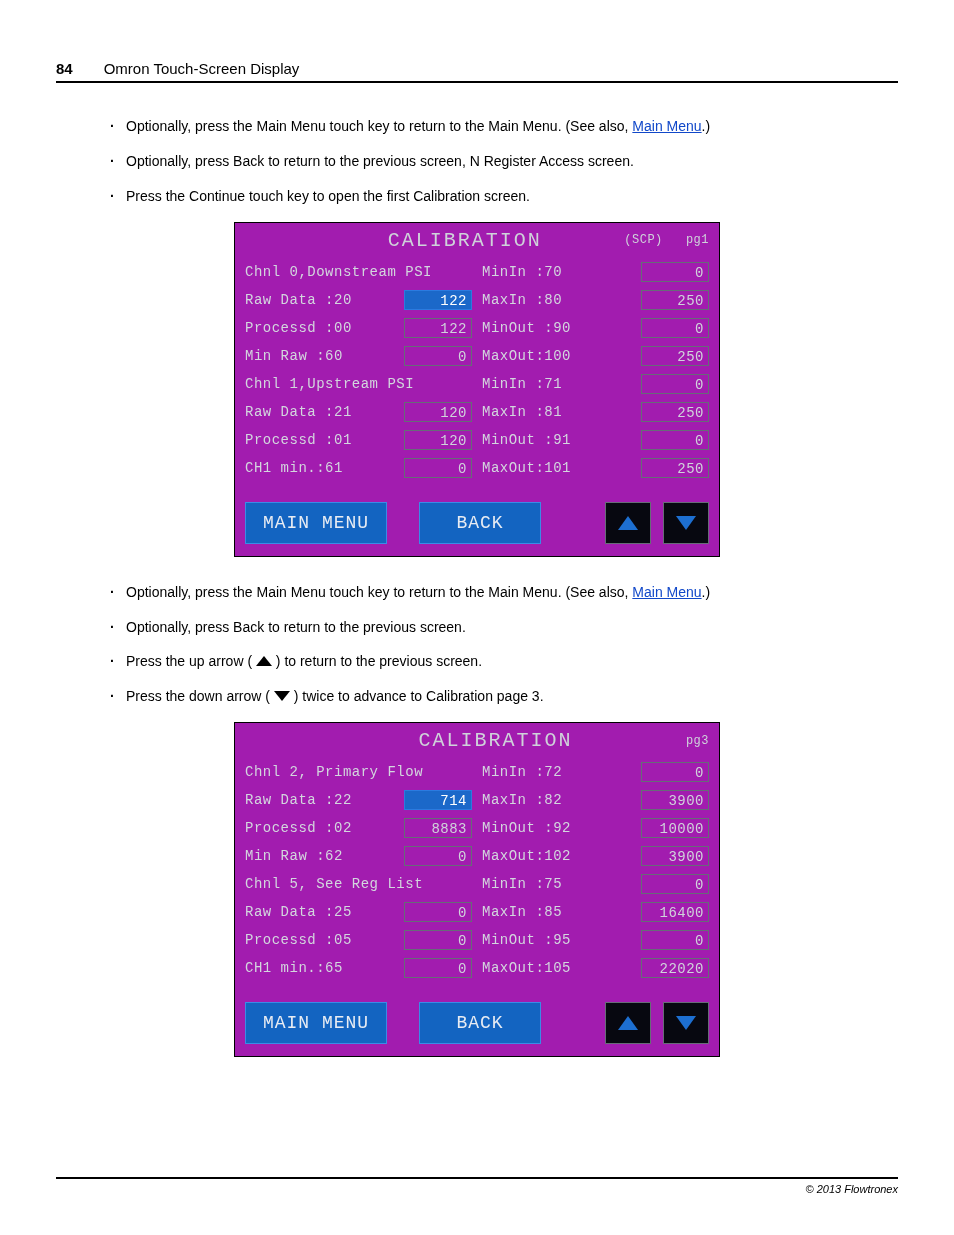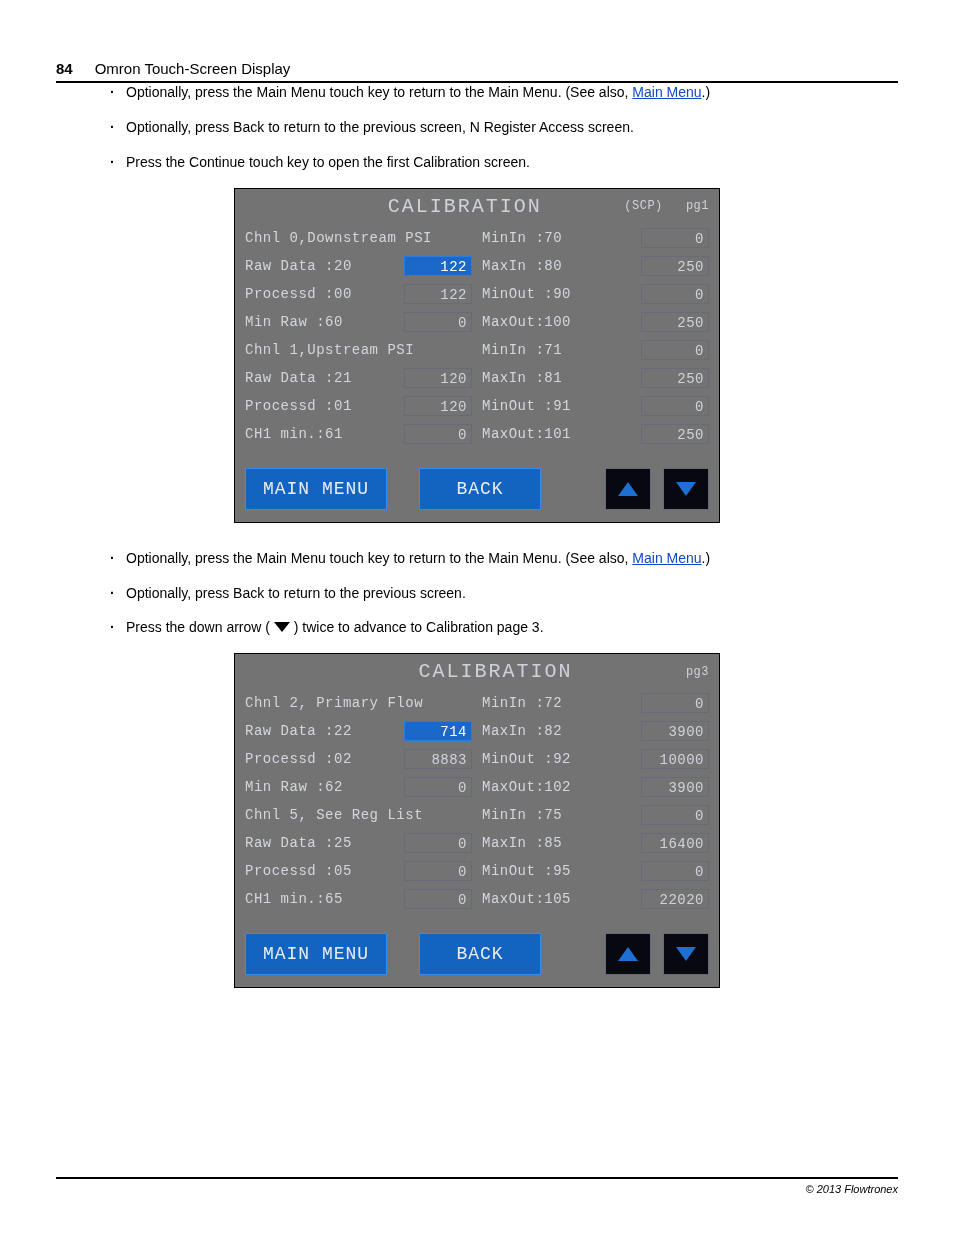--- a/index.html
+++ b/index.html
@@ -1,27 +1,27 @@
 <!DOCTYPE html>
 <html><head>
 <meta charset="utf-8">
 <style>
   body{margin:0;background:#fff;font-family:Arial,Helvetica,sans-serif;font-size:14px;color:#000}
   .page{width:954px;height:1235px;margin:0 auto;position:relative;box-sizing:border-box;padding:60px 56px 40px 56px}
-  .hdr{display:flex;align-items:baseline;gap:22px;border-bottom:2px solid #000;padding-bottom:4px;}
+  .hdr{display:flex;align-items:baseline;gap:31px;border-bottom:2px solid #000;padding-bottom:4px;margin-bottom:34px}
   .hdr .pg{font-weight:bold;font-size:15px}
   .hdr .sec{font-weight:normal;font-size:15px}
   ul.bul{list-style:none;margin:0 0 14px 0;padding:0 0 0 70px}
   ul.bul>li{position:relative;margin:0 0 16px 0;line-height:1.35}
   ul.bul>li::before{content:"\00B7";position:absolute;left:-16px;top:0;font-weight:bold}
   a.link{color:#1148c9;text-decoration:underline}
   .tri{display:inline-block;width:0;height:0;border-left:8px solid transparent;border-right:8px solid transparent}
   .tri.up{border-bottom:10px solid #000}
   .tri.dn{border-top:10px solid #000}
-  .screen{width:484px;margin:8px auto 26px auto;background:#737373;font-family:"Courier New",monospace;color:#d3d6de;font-size:14px;letter-spacing:0.5px;border:1px solid #000}
+  .screen{width:484px;margin:8px auto 26px auto;background:#a21caf;font-family:"Courier New",monospace;color:#d3d6de;font-size:14px;letter-spacing:0.5px;border:1px solid #000}
   .sc-title{display:flex;justify-content:space-between;align-items:center;padding:6px 10px 0 10px;color:#cfd2da}
   .sc-title .t-main{flex:1;text-align:center;font-size:20px;letter-spacing:2px}
   .sc-title .t-right{font-size:12px;white-space:pre}
   .sc-body{padding:6px 10px 4px 10px}
   .cols{display:flex;gap:10px}
   .col{flex:1;min-width:0}
   .ln{display:flex;align-items:center;justify-content:space-between;height:28px;white-space:pre}
   .ln .lbl{flex:0 0 auto}
   .ln .val{flex:0 0 68px;height:20px;line-height:20px;border:1px solid #676b78;text-align:right;padding:0 4px;box-sizing:border-box;color:#d0d3db}
   .ln .val.hl{background:#1b68c9;border-color:#2b7be0;color:#fff}
@@ -91,20 +91,21 @@
         </div>
         <div class="arrowbox dn">
           <span class="atri"></span>
         </div>
       </div>
     </div>
 
   <ul class="bul" id="bul-bot">
       <li><span>Optionally, press the Main Menu touch key to return to the Main Menu. (See also, </span><a class="link" href="#">Main Menu</a><span>.)</span></li>
       <li><span>Optionally, press Back to return to the previous screen.</span></li>
+      <li><span>Press the up arrow ( </span><span class="tri up"></span><span> ) to return to the previous screen.</span></li>
       <li><span>Press the down arrow ( </span><span class="tri dn"></span><span> ) twice to advance to Calibration page 3.</span></li>
     </ul>
 
   <div class="screen" id="scr2">
       <div class="sc-title">
         <span style="width: 60px;"></span>
         <span class="t-main">CALIBRATION</span>
         <span class="t-right">pg3</span>
       </div>
       <div class="sc-body">

